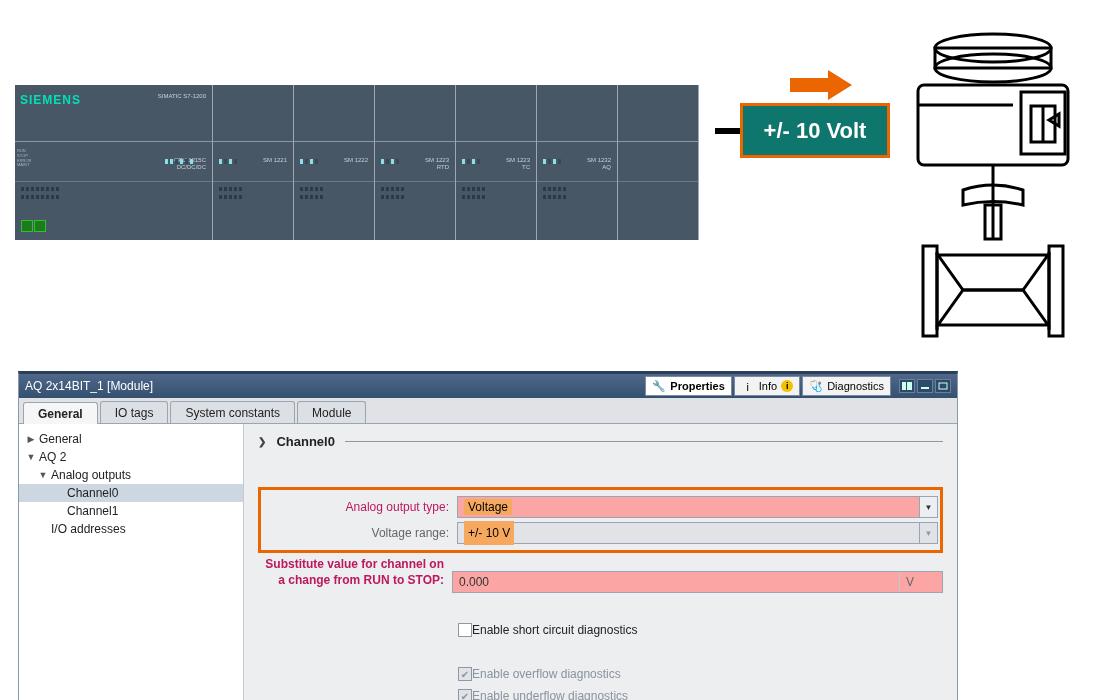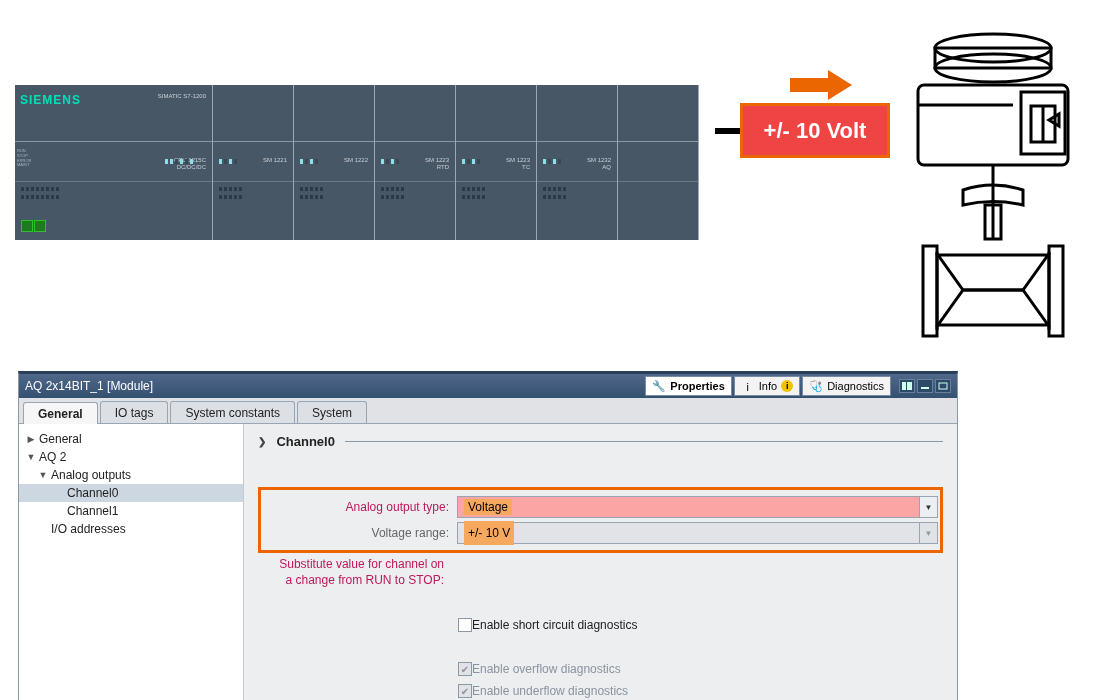--- a/index.html
+++ b/index.html
@@ -20,21 +20,21 @@
   .leds    { position:absolute; left:6px; top:74px; display:flex; gap:2px; }
   .led     { width:3px; height:5px; background:#8adfe8; }
   .led.dim { background:#3a4754; }
   .io-row  { position:absolute; left:6px; height:4px; display:flex; gap:2px; }
   .io-dot  { width:3px; height:4px; background:#2c3946; }
   .rj45    { position:absolute; left:6px; bottom:6px; width:28px; height:14px; }
   .rj45 span{ display:inline-block; width:12px; height:12px; border:1px solid #2fbf2f; background:#1e7a1e; margin-right:1px; }
   .side-labels { position:absolute; left:2px; top:64px; font-size:4px; color:#9fb5c4; line-height:1.2; }
 
   .cable  { position:absolute; left:700px; top:128px; width:25px; height:6px; background:#000; }
-  .signal-box { position:absolute; left:725px; top:103px; width:150px; height:55px; background:#ef4444; color:#fff; border:3px solid #eb6500; font-weight:bold; font-size:22px; display:flex; align-items:center; justify-content:center; }
+  .signal-box { position:absolute; left:725px; top:103px; width:150px; height:55px; background:#0f766e; color:#fff; border:3px solid #eb6500; font-weight:bold; font-size:22px; display:flex; align-items:center; justify-content:center; }
   .arrow { position:absolute; left:775px; top:70px; }
   .arrow svg{ display:block; }
 
   .valve { position:absolute; left:878px; top:30px; }
 
   
   .panel { position:absolute; left:18px; top:345px; width:940px; border:1px solid #89a; border-top:3px solid #2a3f5a; background:#e8eaed;margin-top:26px; }
   .panel-titlebar { height:24px; background:#3d5a7a; background:linear-gradient(#50688a,#34506f); color:#fff; display:flex; align-items:center; padding:0 6px; font-size:12px; justify-content:space-between; }
   .titlebar-right { display:flex; align-items:center; gap:0; }
   .tab-btn { height:20px; background:#f3f3f3; color:#000; border:1px solid #7a8aa0; padding:0 6px; margin-left:2px; display:flex; align-items:center; gap:4px; font-size:11px; cursor:pointer; }
@@ -311,21 +311,21 @@
               </svg>
             </div>
       </div>
     </div>
   </div>
 
   <div class="prop-tabs">
     <div class="prop-tab active">General</div>
     <div class="prop-tab">IO tags</div>
     <div class="prop-tab">System constants</div>
-    <div class="prop-tab">System</div>
+    <div class="prop-tab">Module</div>
   </div>
 
   <div class="prop-body">
 
     <div class="nav">
       <div class="nav-row">
             <span class="tw">▶</span>
             <span class="lbl">General</span>
           </div>
       <div class="nav-row">
@@ -368,22 +368,26 @@
         <div class="form-row">
           <div class="k">Voltage range:</div>
           <div class="ctrl dis">
             <span class="hl-val" style="padding:5px 4px;">+/- 10 V</span>
             <span class="dd" style="background:#dfe2e6;color:#999;">▼</span>
           </div>
         </div>
       </div>
 
       <div class="form-row" style="align-items:flex-start;">
-        <div class="k en" style="line-height:1.3;">
+        <div class="k en" style="line-height:1.3;font-weight:bold;">
           <span>Substitute value for channel on</span><br><span>a change from RUN to STOP:</span>
+        </div>
+        <div class="ctrl" style="margin-top:14px;">
+          <span>0.000</span>
+          <span class="unit">V</span>
         </div>
       </div>
 
       <div style="height:18px;"></div>
 
       <div class="chk-row">
         <span class="chk"></span>
         <span>Enable short circuit diagnostics</span>
       </div>
       <div style="height:14px;"></div>

